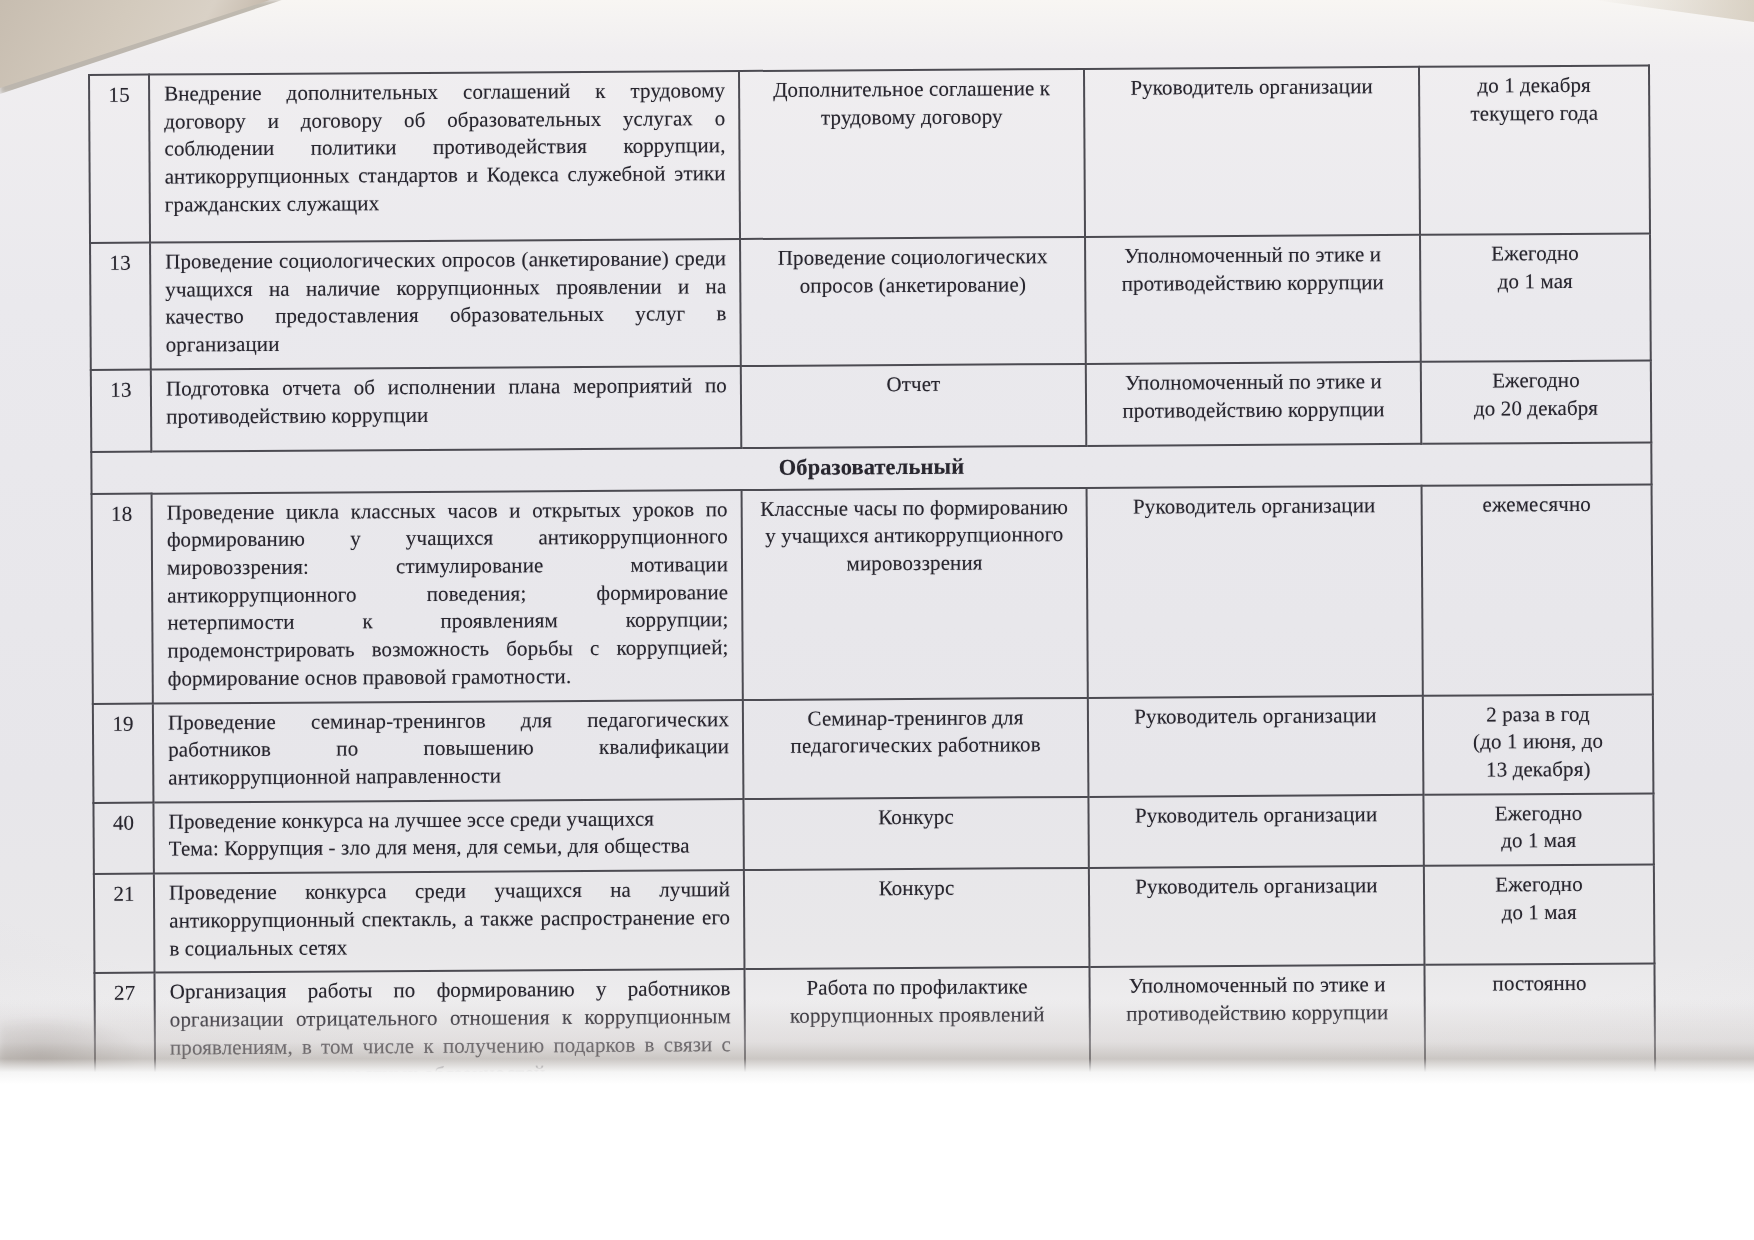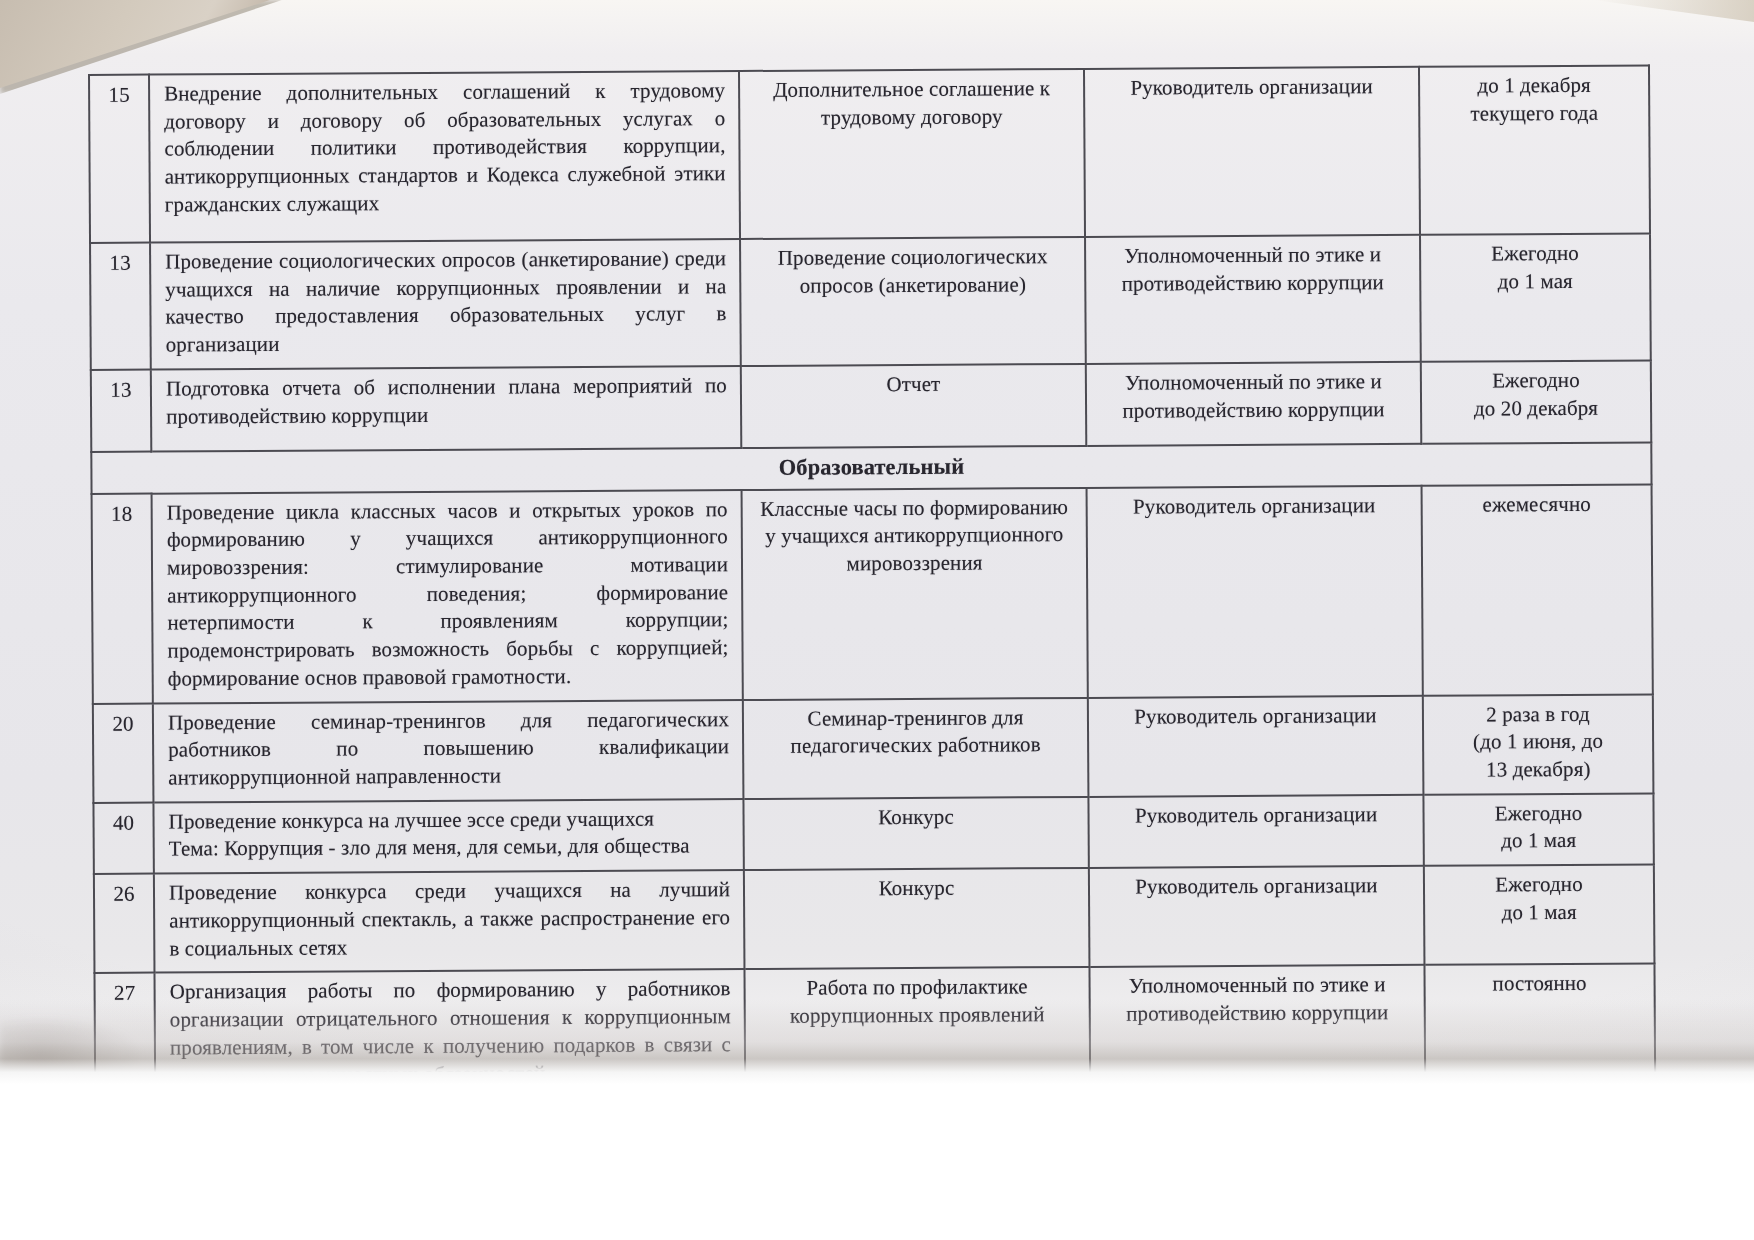--- a/index.html
+++ b/index.html
@@ -119,40 +119,40 @@
       <tr class="row-18">
         <td class="c-num">18</td>
         <td class="c-act">Проведение цикла классных часов и открытых уроков по формированию у учащихся антикоррупционного мировоззрения: стимулирование мотивации антикоррупционного поведения; формирование нетерпимости к проявлениям коррупции; продемонстрировать возможность борьбы с коррупцией; формирование основ правовой грамотности.</td>
         <td class="c-res">Классные часы по формированию
 у учащихся антикоррупционного
 мировоззрения</td>
         <td class="c-resp">Руководитель организации</td>
         <td class="c-dead">ежемесячно</td>
       </tr>
       <tr class="row-19">
-        <td class="c-num">20</td>
+        <td class="c-num">19</td>
         <td class="c-act">Проведение семинар-тренингов для педагогических работников по повышению квалификации антикоррупционной направленности</td>
         <td class="c-res">Семинар-тренингов для
 педагогических работников</td>
         <td class="c-resp">Руководитель организации</td>
         <td class="c-dead">2 раза в год
 (до 1 июня, до
 13 декабря)</td>
       </tr>
       <tr class="row-20">
         <td class="c-num">40</td>
         <td class="c-act">Проведение конкурса на лучшее эссе среди учащихся
 Тема: Коррупция - зло для меня, для семьи, для общества</td>
         <td class="c-res">Конкурс</td>
         <td class="c-resp">Руководитель организации</td>
         <td class="c-dead">Ежегодно
 до 1 мая</td>
       </tr>
       <tr class="row-21">
-        <td class="c-num">26</td>
+        <td class="c-num">21</td>
         <td class="c-act">Проведение конкурса среди учащихся на лучший антикоррупционный спектакль, а также распространение его в социальных сетях</td>
         <td class="c-res">Конкурс</td>
         <td class="c-resp">Руководитель организации</td>
         <td class="c-dead">Ежегодно
 до 1 мая</td>
       </tr>
       <tr class="row-22">
         <td class="c-num">27</td>
         <td class="c-act">Организация работы по формированию у работников организации отрицательного отношения к коррупционным проявлениям, в том числе к получению подарков в связи с исполнением должностных обязанностей</td>
         <td class="c-res">Работа по профилактике

